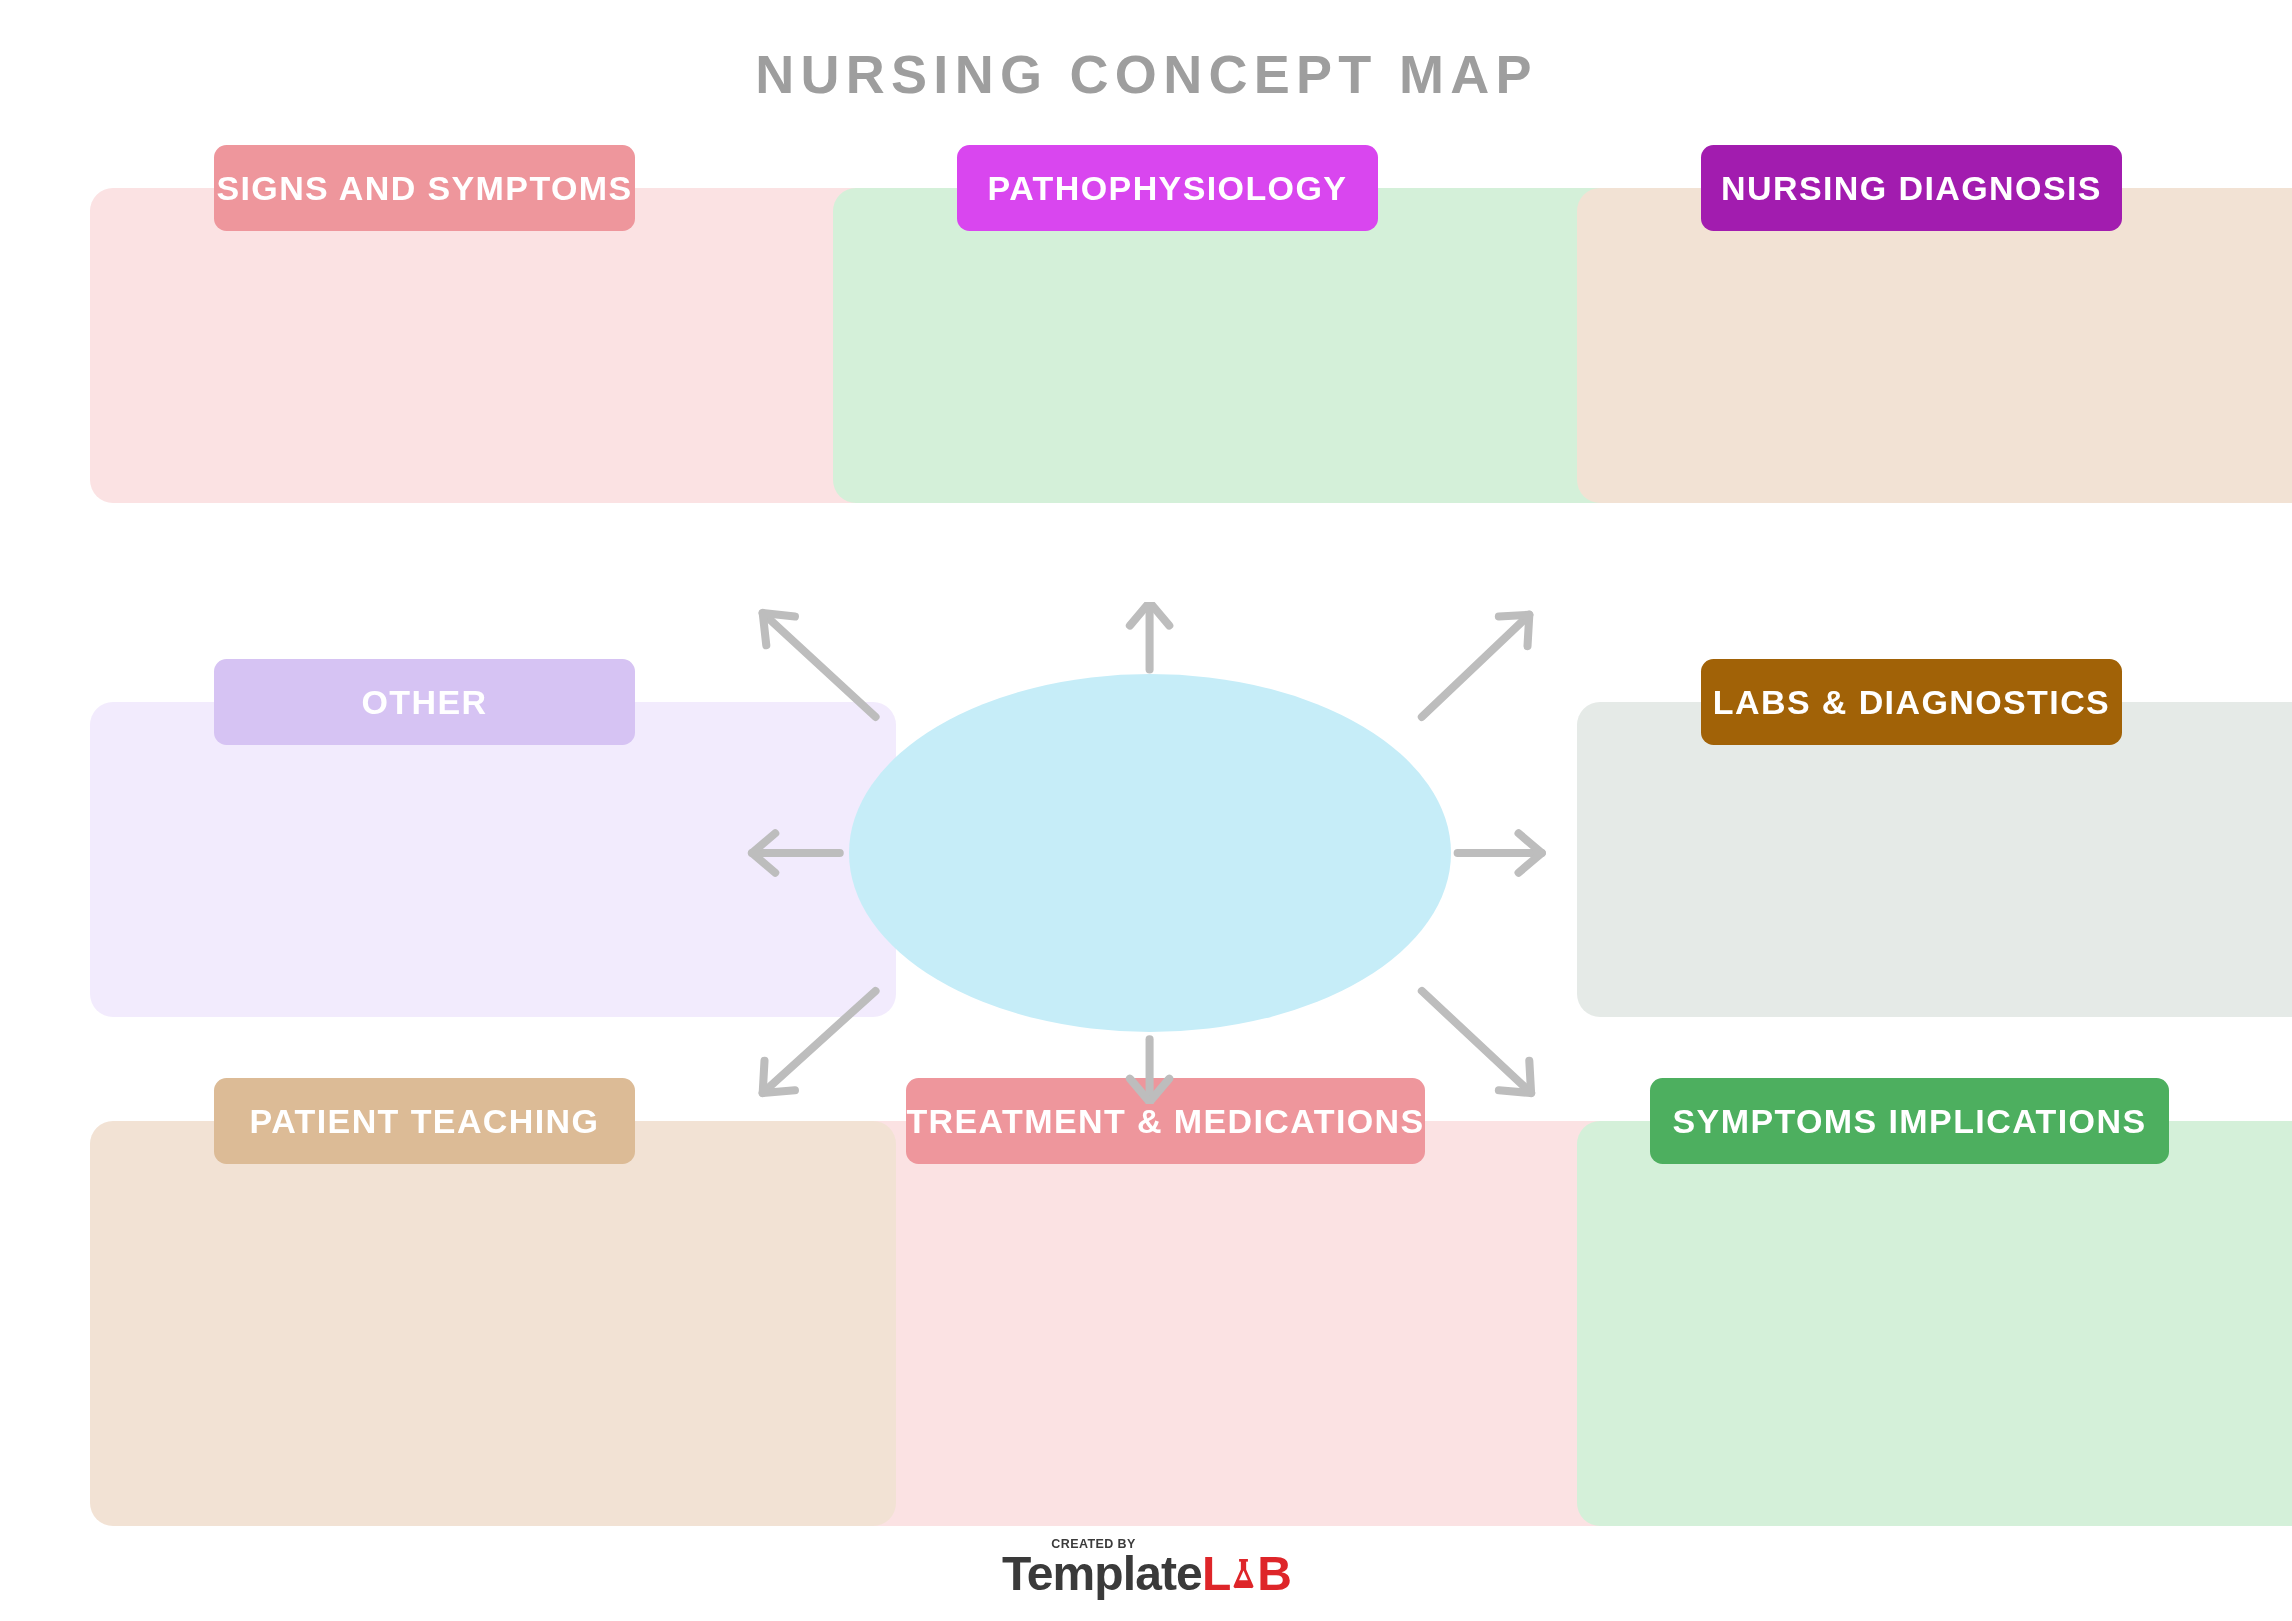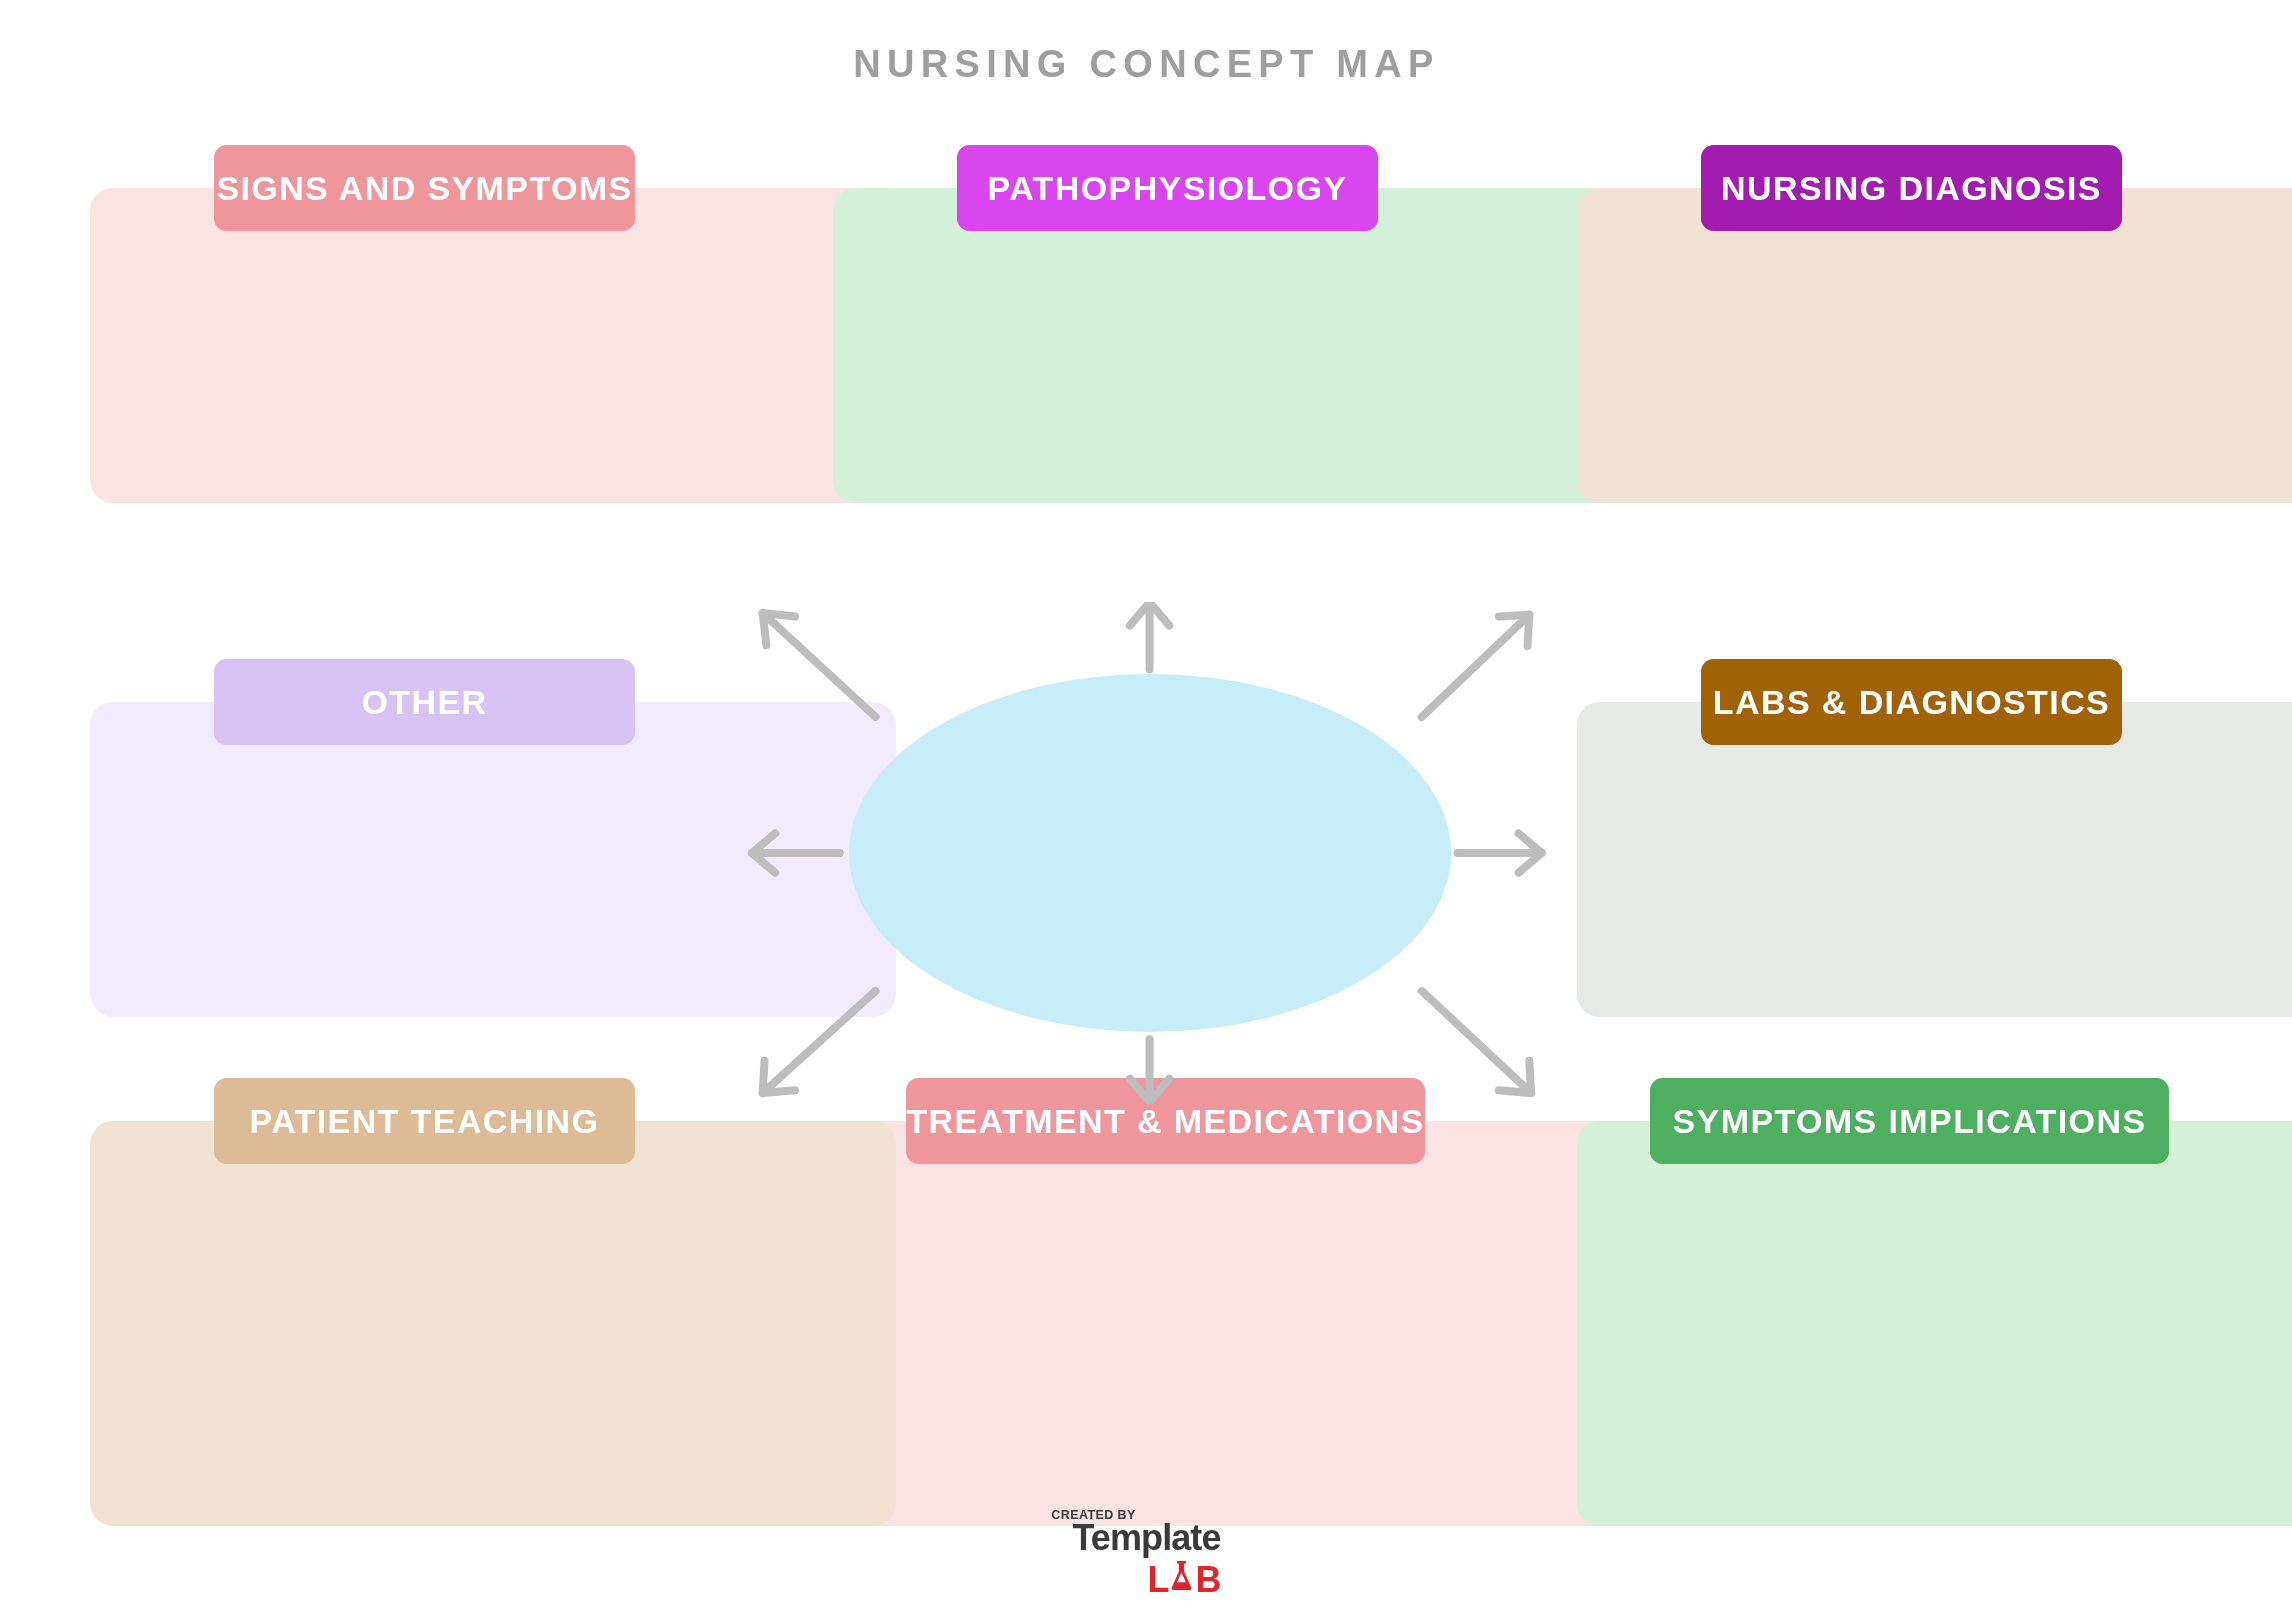--- a/index.html
+++ b/index.html
@@ -15,21 +15,21 @@
     font-family: "Liberation Sans", sans-serif;
   }
 
   
   #page-title {
     position: absolute;
     top: 43px;
     left: 0;
     width: 100%;
     text-align: center;
-    font-size: 38px;
+    font-size: 54px;
     font-weight: bold;
     letter-spacing: 6.3px;
     color: #9e9e9e;
     font-family: "Liberation Sans", sans-serif;
     white-space: nowrap;
   }
 
   
   #map-grid {
     position: absolute;
@@ -124,25 +124,24 @@
     letter-spacing: 0.4px;
     color: #3b3b3b;
     align-self: center;
     margin-left: -106px;
     margin-bottom: -4.5px;
     font-family: "Liberation Sans", sans-serif;
   }
   #logo-wordmark {
     display: flex;
     align-items: flex-end;
-    font-size: 36px;
+    font-size: 48px;
     font-weight: bold;
     letter-spacing: -0.9px;
     font-family: "Liberation Sans", sans-serif;
-    flex-direction: column;
   }
   #logo-template { color: #3a3a3a; }
   #logo-lab {
     color: #DE2529;
     display: flex;
     align-items: baseline;
   }
   .flask-wrap {
     position: relative;
     display: inline-block;

